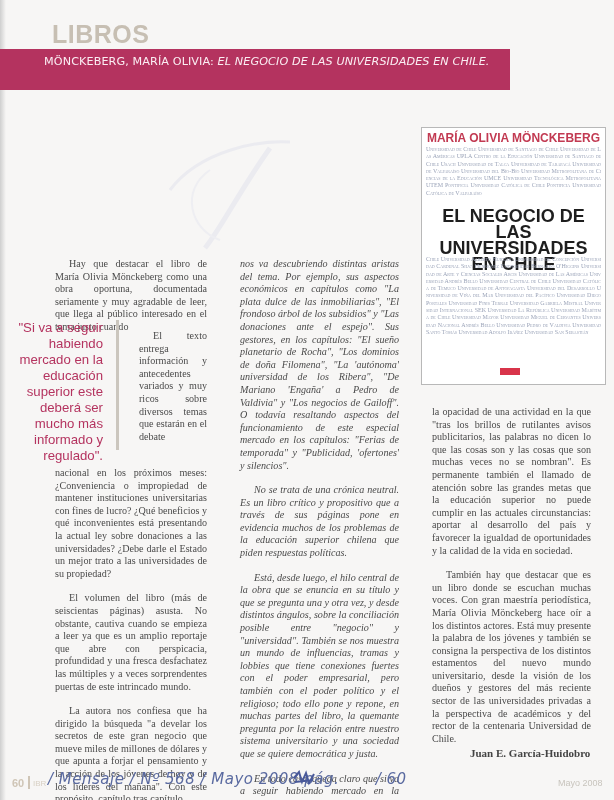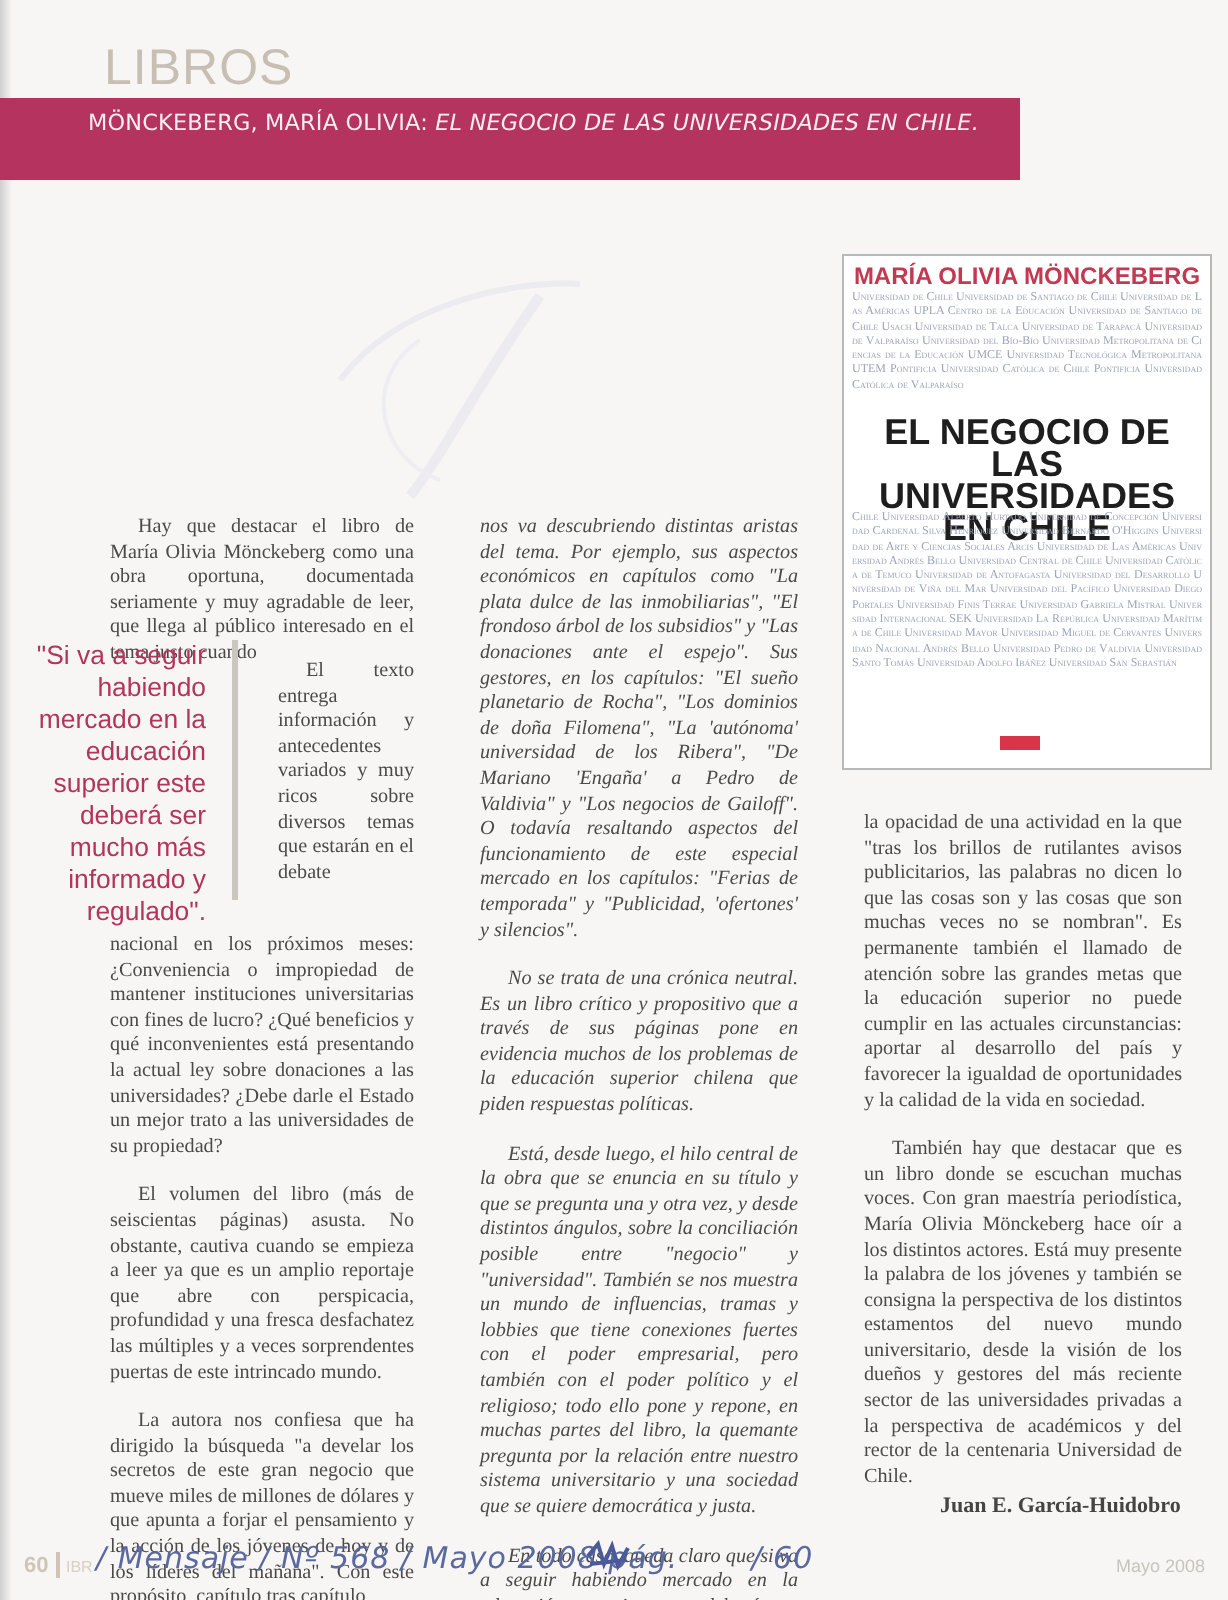--- a/index.html
+++ b/index.html
@@ -7,21 +7,21 @@
     width:614px; height:800px; position:relative; overflow:hidden;
     background:#f7f6f5;
     font-family:"Liberation Serif", "DejaVu Serif", serif;
     color:#4a4a4a;
   }
   .page-shadow { position:absolute; left:0; top:0; width:6px; height:800px;
     background:linear-gradient(to right,#cfcfcf,#f7f6f5); }
   .section-label {
     position:absolute; left:52px; top:20px;
     font-family:"Liberation Sans","DejaVu Sans",sans-serif;
-    font-weight:normal; font-size:25px; letter-spacing:0.5px;
+    font-weight:bold; font-size:25px; letter-spacing:0.5px;
     color:#c7bfb3;
   }
   .title-band {
     position:absolute; left:0; top:49px; width:510px; height:41px;
     background:#b4335f;
     font-family:"DejaVu Sans","Liberation Sans",sans-serif;
     font-size:11.2px; color:#fbeef3; line-height:17px;
     padding:4px 0 0 44px; box-sizing:border-box; letter-spacing:0.1px;
   }
   .title-band i { font-style:italic; }

